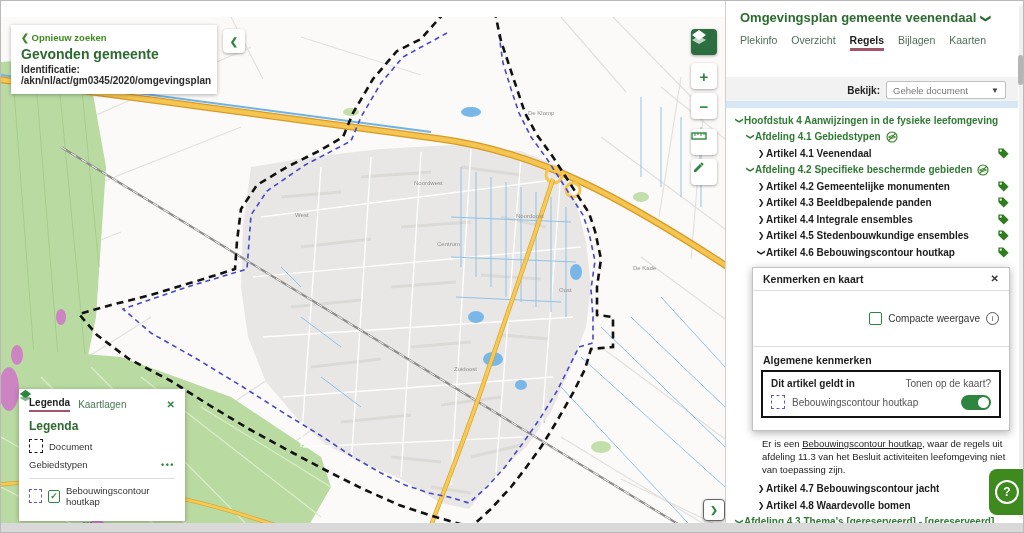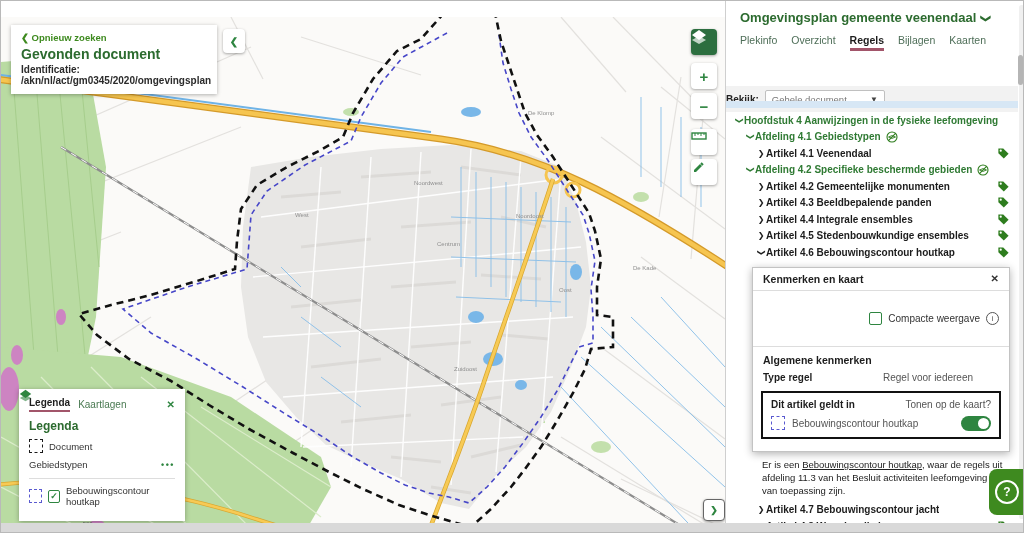--- a/index.html
+++ b/index.html
@@ -43,22 +43,22 @@
   .panel{position:absolute;left:724px;top:0;width:300px;height:522px;background:#fff;
          border-left:1px solid #cfcfcf;box-sizing:border-box;overflow:hidden;}
   .ptitle{position:absolute;left:14px;top:9px;font-size:13px;font-weight:bold;color:#2c6b2f;}
   .ptitle .up{display:inline-block;transform:rotate(-90deg);font-size:10px;margin-left:4px;}
   .ptabs{position:absolute;left:14px;top:33px;font-size:10.5px;color:#4e6e58;}
   .ptabs span{margin-right:11px;}
   .ptabs .act{color:#1d1d1d;font-weight:bold;border-bottom:3px solid #a2556a;padding-bottom:2px;}
   .prow2{position:absolute;left:14px;right:22px;top:52px;font-size:10.5px;color:#4e6e58;
          display:flex;align-items:center;}
   .zoeken{margin-left:auto;color:#2e8540;font-weight:bold;display:flex;align-items:center;gap:4px;}
-  .graybar{position:absolute;left:0;right:7px;top:85px;height:26px;background:#f2f2f2;
-           display:flex;align-items:center;justify-content:flex-start;padding-right:12px;box-sizing:border-box;}
+  .graybar{position:absolute;left:0;right:7px;top:76px;height:26px;background:#f2f2f2;
+           display:flex;align-items:center;justify-content:flex-end;padding-right:12px;box-sizing:border-box;}
   .graybar .lbl{font-size:10px;font-weight:bold;color:#222;margin-right:6px;}
   .select{width:120px;height:18px;background:#fff;border:1px solid #c0c0c0;border-radius:2px;
           font-size:9.5px;color:#777;display:flex;align-items:center;padding:0 6px;box-sizing:border-box;}
   .select .car{margin-left:auto;color:#444;font-size:8px;}
   .bluestrip{position:absolute;left:0;right:7px;top:100px;height:7px;background:#d7e7f5;}
   .content{position:absolute;left:0;right:7px;top:111px;bottom:0;}
   .trow{display:flex;align-items:center;height:16.5px;}
   .tchev{display:inline-block;width:10px;font-size:8px;flex:0 0 10px;text-align:center;}
   .tchev.open{transform:rotate(90deg);}
   .tlabel{font-size:10px;font-weight:bold;white-space:nowrap;overflow:hidden;}
@@ -258,21 +258,21 @@
         <span class="maplabel" style="left:294px;top:195px">West</span>
         <span class="maplabel" style="left:515px;top:196px">Noordoost</span>
         <span class="maplabel" style="left:436px;top:224px">Centrum</span>
         <span class="maplabel" style="left:632px;top:248px">De Kade</span>
         <span class="maplabel" style="left:558px;top:270px">Oost</span>
         <span class="maplabel" style="left:453px;top:349px">Zuidoost</span>
       </div>
 
     <div class="card">
       <div class="backlink">❮ <span>Opnieuw zoeken</span></div>
-      <h1>Gevonden document</h1>
+      <h1>Gevonden gemeente</h1>
       <div class="ident">Identificatie: /akn/nl/act/gm0345/2020/omgevingsplan</div>
     </div>
     <div class="sqbtn collapse-left">❮</div>
 
     <div class="sqbtn mc dark" style="top:12px">
       <svg width="16" height="16" viewBox="0 0 16 16">
         <polygon points="8,1 15,6 8,11 1,6" fill="#fff"></polygon>
         <polygon points="8,7 15,11 8,15 1,11" fill="#fff" opacity=".7"></polygon>
       </svg>
     </div>
@@ -454,24 +454,20 @@
         <div class="phd">
           <span>Kenmerken en kaart</span>
           <span class="x">✕</span>
         </div>
         <div class="compact">
           <span class="gcheck" style="color:#fff"></span>
           <span>Compacte weergave</span>
           <span class="icirc">i</span>
         </div>
         <div class="pgen">Algemene kenmerken</div>
-        <div class="ptype">
-          <span class="k">Type regel</span>
-          <span class="v">Regel voor iedereen</span>
-        </div>
         <div class="blackbox">
           <div class="bbr1">
             <span class="k">Dit artikel geldt in</span>
             <span class="v">Tonen op de kaart?</span>
           </div>
           <div class="bbr2">
             <span class="violetbox"></span>
             <span>Bebouwingscontour houtkap</span>
             <span class="toggle">
                 <span class="knob"></span>

